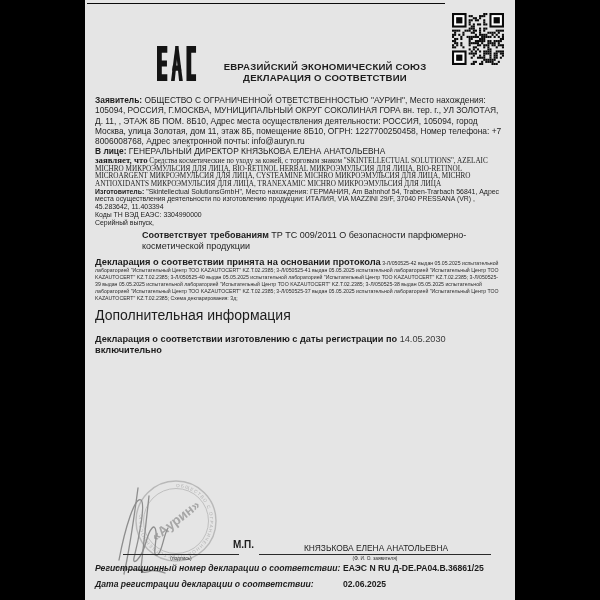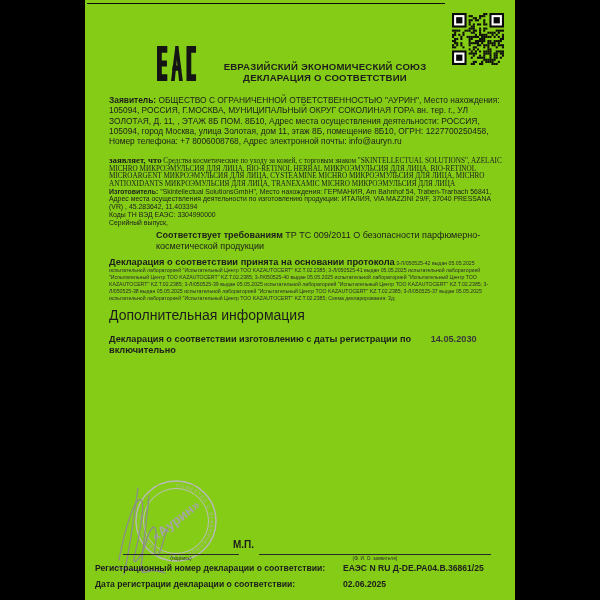--- a/index.html
+++ b/index.html
@@ -6,25 +6,25 @@
   html,body { width:600px; height:600px; }
   body {
     background:#000;
     position:relative;
     overflow:hidden;
     font-family:"Liberation Sans", sans-serif;
     color:#1d1d1d;
   }
   .page {
     position:absolute; left:85px; top:0; width:430px; height:600px;
-    background:#84cc16;
+    background:#e5e5e5;
   }
   .scan-edge { position:absolute; top:3px; left:2px; width:358px; height:1px; background:#0b0b0b; }
 
-  .blk { position:absolute; left:24px; right:13px; }
+  .blk { position:absolute; left:10px; right:13px; }
 
   .eac { position:absolute; top:46px; left:72px; width:42px; height:35px; }
   .eac svg { display:block; width:100%; height:100%; }
 
   .qr { position:absolute; top:13px; right:11px; width:52px; height:52px; }
   .qr svg { display:block; width:100%; height:100%; fill:#0a0a0a; }
 
   .hdr { position:absolute; top:61px; left:58px; right:8px; text-align:center; }
   .hdr .l1 { font-size:9.6px; font-weight:bold; letter-spacing:.2px; }
   .hdr .l2 { font-size:9.6px; font-weight:bold; letter-spacing:.2px; }
@@ -34,34 +34,34 @@
   .p-declares  { top:157px; font-size:7.2px; line-height:7.7px;font-family:Liberation Serif, serif; }
   .p-declares b{ font-size:8.8px; }
   .p-manu      { top:188px; font-size:6.9px; line-height:7.4px; }
   .p-codes     { top:211px; font-size:6.9px; }
   .p-serial    { top:219px; font-size:6.9px; }
   .p-complies  { top:230px; font-size:9px; line-height:11px;margin-left:47px; }
   .p-basis     { top:259px; font-size:5.2px; line-height:7px; color:#2c2c2c; }
   .p-basis b   { font-size:9.3px; color:#1d1d1d; }
   .h-additional{ top:307px; font-size:14px; font-weight:normal; }
   .p-validity  { top:334px; font-size:9.2px; line-height:11px; font-weight:bold; }
-  .p-validity .date { font-weight:bold; color:#3a3a3a;margin-left:17px; }
+  .p-validity .date { font-weight:normal; color:#3a3a3a; }
 
   .sign-svg { position:absolute; top:470px; left:20px; width:150px; height:108px; }
   .mp { position:absolute; top:539px; left:148px; font-size:10px; font-weight:bold; }
   .signer-name { position:absolute; top:543px; left:176px; width:230px; text-align:center; font-size:8.4px; }
   .line { position:absolute; height:0; border-top:1px solid #2a2a2a; }
   .sig-line  { top:554px; left:38px;  width:116px; }
   .name-line { top:554px; left:174px; width:232px; }
   .cap { position:absolute; top:556px; font-size:4.8px; color:#2a2a2a; text-align:center; }
   .cap-sign { left:38px;  width:116px; }
   .cap-name { left:174px; width:232px; }
 
   .reg-row { position:absolute; left:10px; right:13px; font-size:8.6px; }
-  .reg-row .lbl { font-weight:bold; }
+  .reg-row .lbl { font-weight:bold;font-style:italic; }
   .reg-row .val { position:absolute; left:248px; top:0; font-weight:bold; }
   .reg-row1 { top:563px; }
   .reg-row2 { top:579px; }
 </style>
 </head>
 <body>
 
 <div class="page">
   <div class="scan-edge"></div>
 
@@ -304,20 +304,24 @@
   <div class="hdr">
     <div class="l1">ЕВРАЗИЙСКИЙ ЭКОНОМИЧЕСКИЙ СОЮЗ</div>
     <div class="l2">ДЕКЛАРАЦИЯ О СООТВЕТСТВИИ</div>
   </div>
 
   <div class="blk p-applicant">
     <b>Заявитель:</b>
     <span>ОБЩЕСТВО С ОГРАНИЧЕННОЙ ОТВЕТСТВЕННОСТЬЮ "АУРИН", Место нахождения: 105094, РОССИЯ, Г.МОСКВА, МУНИЦИПАЛЬНЫЙ ОКРУГ СОКОЛИНАЯ ГОРА вн. тер. г., УЛ ЗОЛОТАЯ, Д. 11, , ЭТАЖ 8Б ПОМ. 8Б10, Адрес места осуществления деятельности: РОССИЯ, 105094, город Москва, улица Золотая, дом 11, этаж 8Б, помещение 8Б10, ОГРН: 1227700250458, Номер телефона: +7 8006008768, Адрес электронной почты: info@auryn.ru</span>
   </div>
 
+  <div class="blk p-inperson">
+    <b>В лице:</b>
+    <span>ГЕНЕРАЛЬНЫЙ ДИРЕКТОР КНЯЗЬКОВА ЕЛЕНА АНАТОЛЬЕВНА</span>
+  </div>
 
   <div class="blk p-declares">
     <b>заявляет, что</b>
     <span>Средства косметические по уходу за кожей, с торговым знаком "SKINTELLECTUAL SOLUTIONS", AZELAIC MICHRO МИКРОЭМУЛЬСИЯ ДЛЯ ЛИЦА, BIO-RETINOL HERBAL МИКРОЭМУЛЬСИЯ ДЛЯ ЛИЦА, BIO-RETINOL MICROARGENT МИКРОЭМУЛЬСИЯ ДЛЯ ЛИЦА, CYSTEAMINE MICHRO МИКРОЭМУЛЬСИЯ ДЛЯ ЛИЦА, MICHRO ANTIOXIDANTS МИКРОЭМУЛЬСИЯ ДЛЯ ЛИЦА, TRANEXAMIC MICHRO МИКРОЭМУЛЬСИЯ ДЛЯ ЛИЦА</span>
   </div>
 
   <div class="blk p-manu">
     <b>Изготовитель:</b>
     <span>"Skintellectual SolutionsGmbH", Место нахождения: ГЕРМАНИЯ, Am Bahnhof 54, Traben-Trarbach 56841, Адрес места осуществления деятельности по изготовлению продукции: ИТАЛИЯ, VIA MAZZINI 29/F, 37040 PRESSANA (VR) , 45.283642, 11.403394</span>
   </div>
@@ -356,20 +360,21 @@
     <g fill="none" stroke="#8d8d8d" stroke-width="1.3" stroke-linecap="round">
       <path d="M14,90 C 20,58 30,26 36,30 C 41,34 33,72 29,88 C 27,96 36,90 41,72 C 45,58 50,52 51,62 C 52,72 47,86 52,85 C 57,84 58,66 63,58"></path>
       <path d="M33,18 C 29,48 24,82 19,104"></path>
       <path d="M44,26 C 41,52 38,78 36,98 C 35,104 42,103 48,100"></path>
       <path d="M10,97 C 28,103 48,97 60,103"></path>
     </g>
   </svg>
 
   <div class="mp">М.П.</div>
 
+  <div class="signer-name">КНЯЗЬКОВА ЕЛЕНА АНАТОЛЬЕВНА</div>
   <div class="line sig-line"></div>
   <div class="line name-line"></div>
   <div class="cap cap-sign">(подпись)</div>
   <div class="cap cap-name">(Ф. И. О. заявителя)</div>
 
   <div class="reg-row reg-row1">
     <span class="lbl">Регистрационный номер декларации о соответствии:</span>
     <span class="val">ЕАЭС N RU Д-DE.PA04.B.36861/25</span>
   </div>
   <div class="reg-row reg-row2">

